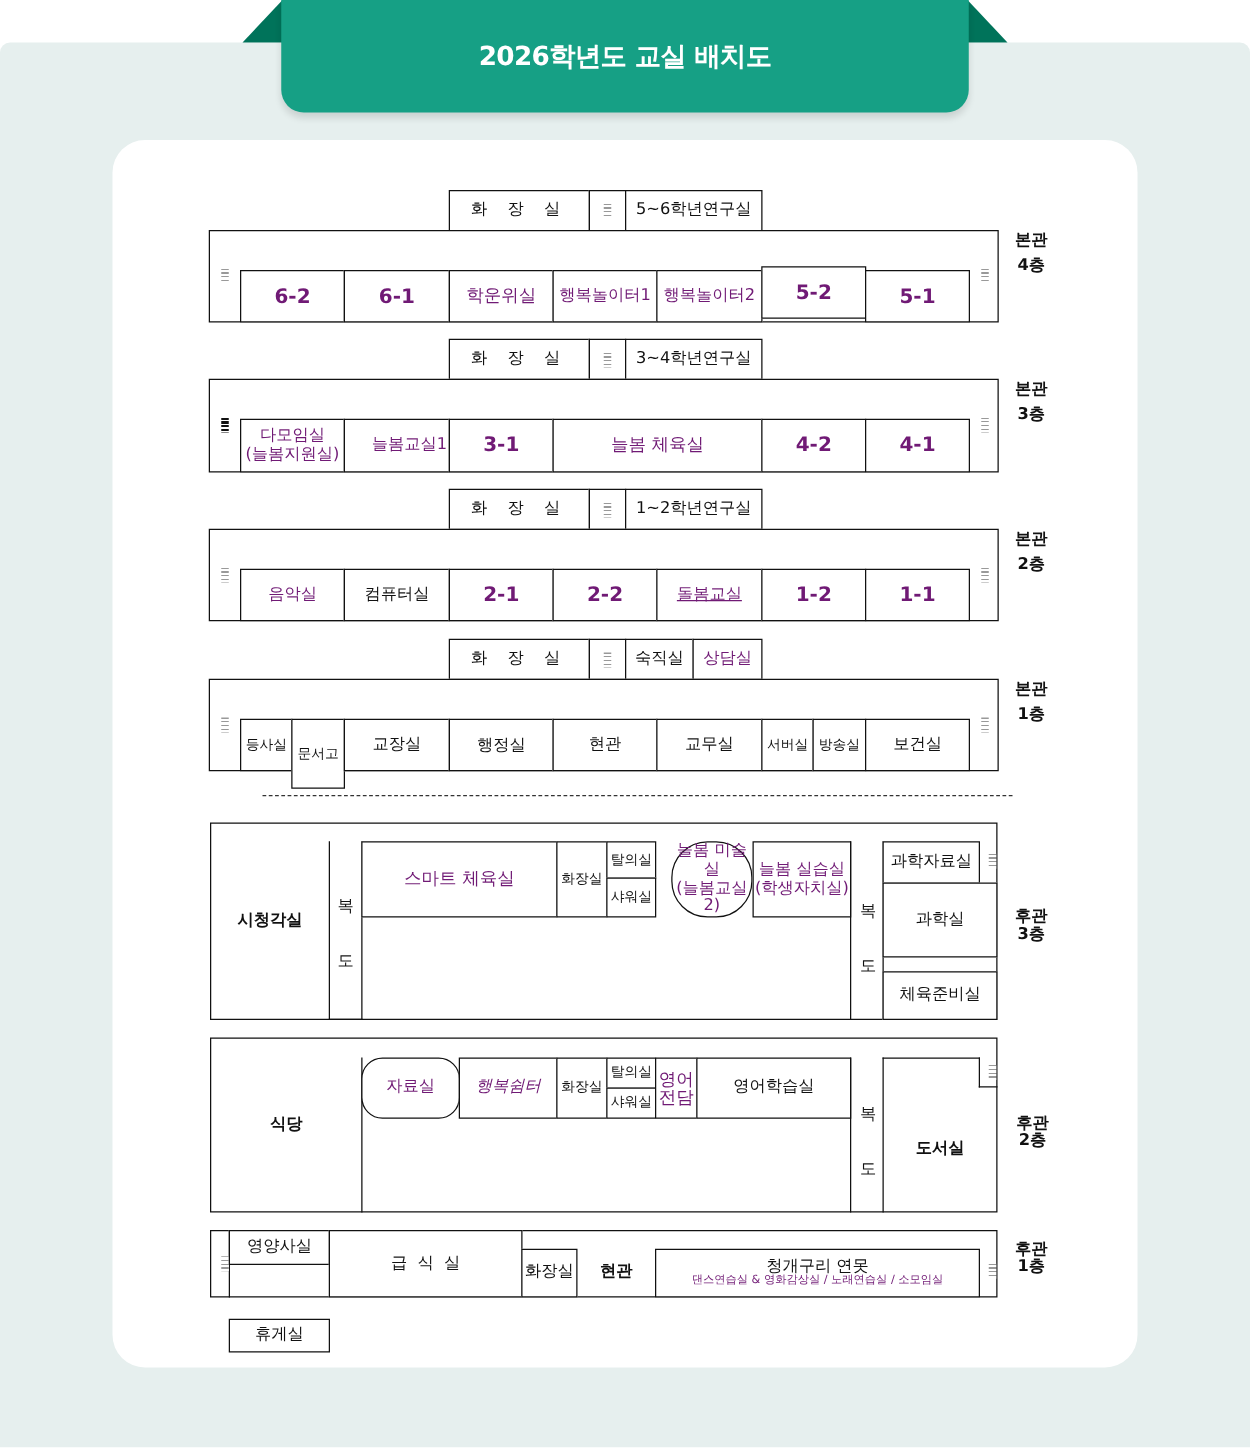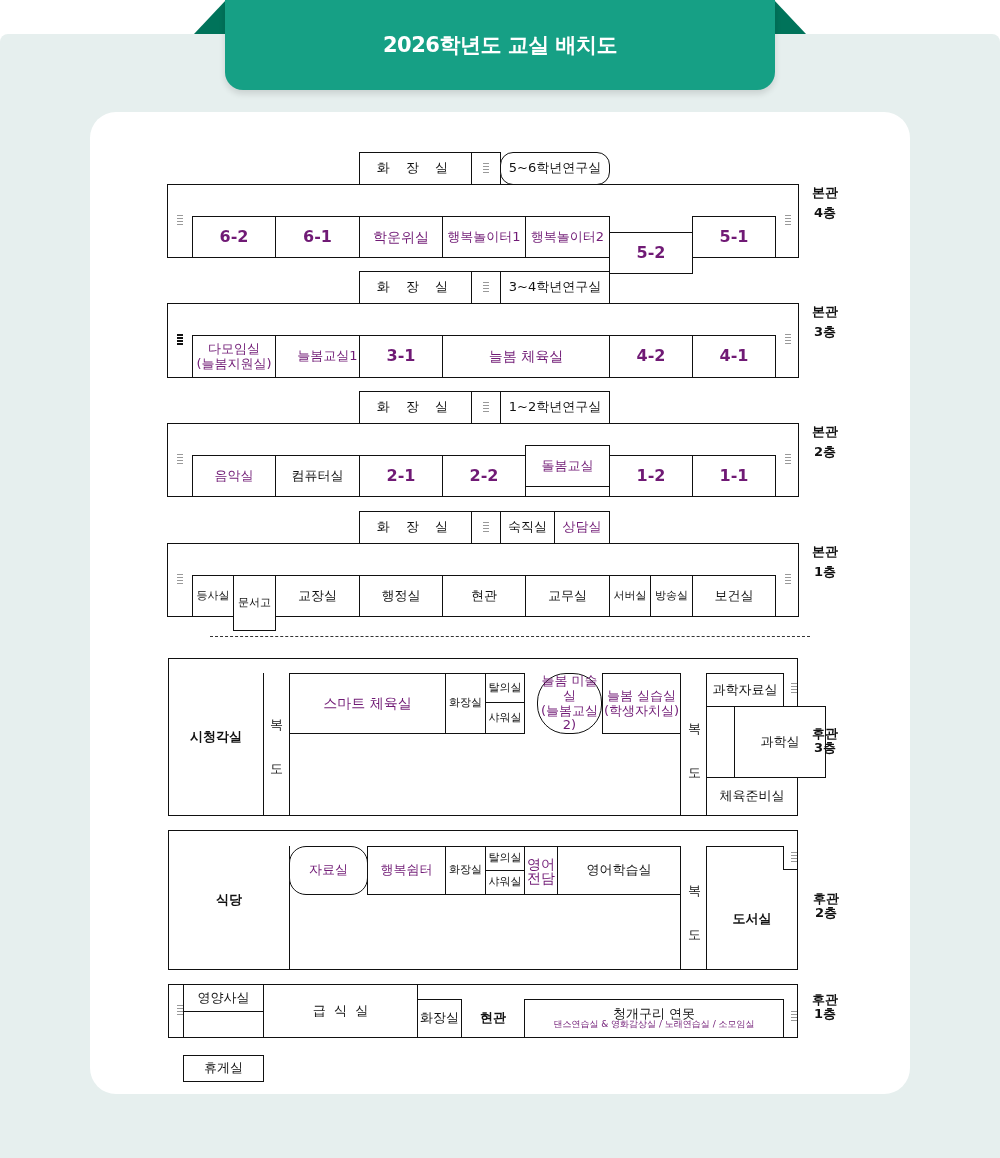--- a/index.html
+++ b/index.html
@@ -41,30 +41,30 @@
 </div>
 <div class="card"></div>
 
 <div class="plan">
 
   <div>
     <div class="box sp" style="left:359px;top:152px;width:113px;height:33px;">화 장 실</div>
     <div class="box" style="left:471px;top:152px;width:30px;height:33px;">
         <span class="stair" style="position:static"></span>
       </div>
-    <div class="box" style="left:500px;top:152px;width:110px;height:33px;border-radius:13px;">5~6학년연구실</div>
+    <div class="box" style="left:500px;top:152px;width:110px;height:33px;">5~6학년연구실</div>
     <div class="box" style="left:167px;top:184px;width:632px;height:74px;"></div>
     <span class="stair" style="left:177px;top:215px;"></span>
     <span class="stair" style="left:785px;top:215px;"></span>
     <div class="box blue big" style="left:192px;top:216px;width:84px;height:42px;">6-2</div>
     <div class="box blue big" style="left:275px;top:216px;width:85px;height:42px;">6-1</div>
     <div class="box blue med" style="left:359px;top:216px;width:84px;height:42px;">학운위실</div>
     <div class="box blue" style="left:442px;top:216px;width:84px;height:42px;">행복놀이터1</div>
     <div class="box blue" style="left:525px;top:216px;width:85px;height:42px;">행복놀이터2</div>
-    <div class="box blue big" style="left:609px;top:232px;width:84px;height:42px;">5-2</div>
+    <div class="box blue big" style="left:609px;top:213px;width:84px;height:42px;">5-2</div>
     <div class="box blue big" style="left:692px;top:216px;width:84px;height:42px;">5-1</div>
     <div class="label" style="left:805px;top:183px;width:40px;">
       <div>본관</div>
       <div>4층</div>
     </div>
   </div>
 
   <div>
     <div class="box sp" style="left:359px;top:271px;width:113px;height:33px;">화 장 실</div>
     <div class="box" style="left:471px;top:271px;width:30px;height:33px;">
@@ -93,21 +93,21 @@
         <span class="stair" style="position:static"></span>
       </div>
     <div class="box" style="left:500px;top:391px;width:110px;height:33px;">1~2학년연구실</div>
     <div class="box" style="left:167px;top:423px;width:632px;height:74px;"></div>
     <span class="stair" style="left:177px;top:454px;"></span>
     <span class="stair" style="left:785px;top:454px;"></span>
     <div class="box blue" style="left:192px;top:455px;width:84px;height:42px;">음악실</div>
     <div class="box" style="left:275px;top:455px;width:85px;height:42px;">컴퓨터실</div>
     <div class="box blue big" style="left:359px;top:455px;width:84px;height:42px;">2-1</div>
     <div class="box blue big" style="left:442px;top:455px;width:84px;height:42px;">2-2</div>
-    <div class="box blue" style="left:525px;top:445px;width:85px;height:42px;">돌봄교실</div>
+    <div class="box blue" style="left:525px;top:455px;width:85px;height:42px;text-decoration:underline;">돌봄교실</div>
     <div class="box blue big" style="left:609px;top:455px;width:84px;height:42px;">1-2</div>
     <div class="box blue big" style="left:692px;top:455px;width:84px;height:42px;">1-1</div>
     <div class="label" style="left:805px;top:422px;width:40px;">
       <div>본관</div>
       <div>2층</div>
     </div>
   </div>
 
   <div>
     <div class="box sp" style="left:359px;top:511px;width:113px;height:33px;">화 장 실</div>
@@ -155,34 +155,34 @@
     <div class="box blue" style="left:602px;top:673px;width:79px;height:61px;white-space:pre-line;">늘봄 실습실
 (학생자치실)</div>
     <div class="line" style="left:680px;top:673px;width:1px;height:143px;"></div>
     <div class="line" style="left:706px;top:673px;width:1px;height:143px;"></div>
     <div class="vtxt" style="position:absolute;left:688px;top:720px;">
       <span>복</span>
       <span>도</span>
     </div>
     <div class="box" style="left:706px;top:673px;width:78px;height:34px;">과학자료실</div>
     <span class="stair" style="left:791px;top:683px;"></span>
-    <div class="box" style="left:706px;top:706px;width:92px;height:72px;margin-left:28px;">과학실</div>
+    <div class="box" style="left:706px;top:706px;width:92px;height:60px;">과학실</div>
     <div class="box" style="left:706px;top:777px;width:92px;height:39px;">체육준비실</div>
     <div class="label" style="left:805px;top:727px;width:40px;line-height:1.1;">
       <div>후관</div>
       <div>3층</div>
     </div>
   </div>
 
   <div>
     <div class="box" style="left:168px;top:830px;width:630px;height:140px;"></div>
     <div class="box nb" style="left:169px;top:831px;width:120px;height:138px;">식당</div>
     <div class="line" style="left:289px;top:846px;width:1px;height:124px;"></div>
     <div class="box blue" style="left:289px;top:846px;width:79px;height:49px;border-radius:17px;">자료실</div>
-    <div class="box blue" style="left:367px;top:846px;width:79px;height:49px;">행복쉼터</div>
+    <div class="box blue" style="left:367px;top:846px;width:79px;height:49px;font-style:italic;">행복쉼터</div>
     <div class="box small" style="left:445px;top:846px;width:41px;height:49px;">화장실</div>
     <div class="box small" style="left:485px;top:846px;width:40px;height:25px;">탈의실</div>
     <div class="box small" style="left:485px;top:870px;width:40px;height:25px;">샤워실</div>
     <div class="box blue med" style="left:524px;top:846px;width:34px;height:49px;white-space:pre-line;line-height:1;">영어
 전담</div>
     <div class="box" style="left:557px;top:846px;width:124px;height:49px;">영어학습실</div>
     <div class="line" style="left:680px;top:846px;width:1px;height:124px;"></div>
     <div class="line" style="left:706px;top:846px;width:1px;height:124px;"></div>
     <div class="vtxt" style="position:absolute;left:688px;top:882px;">
       <span>복</span>

